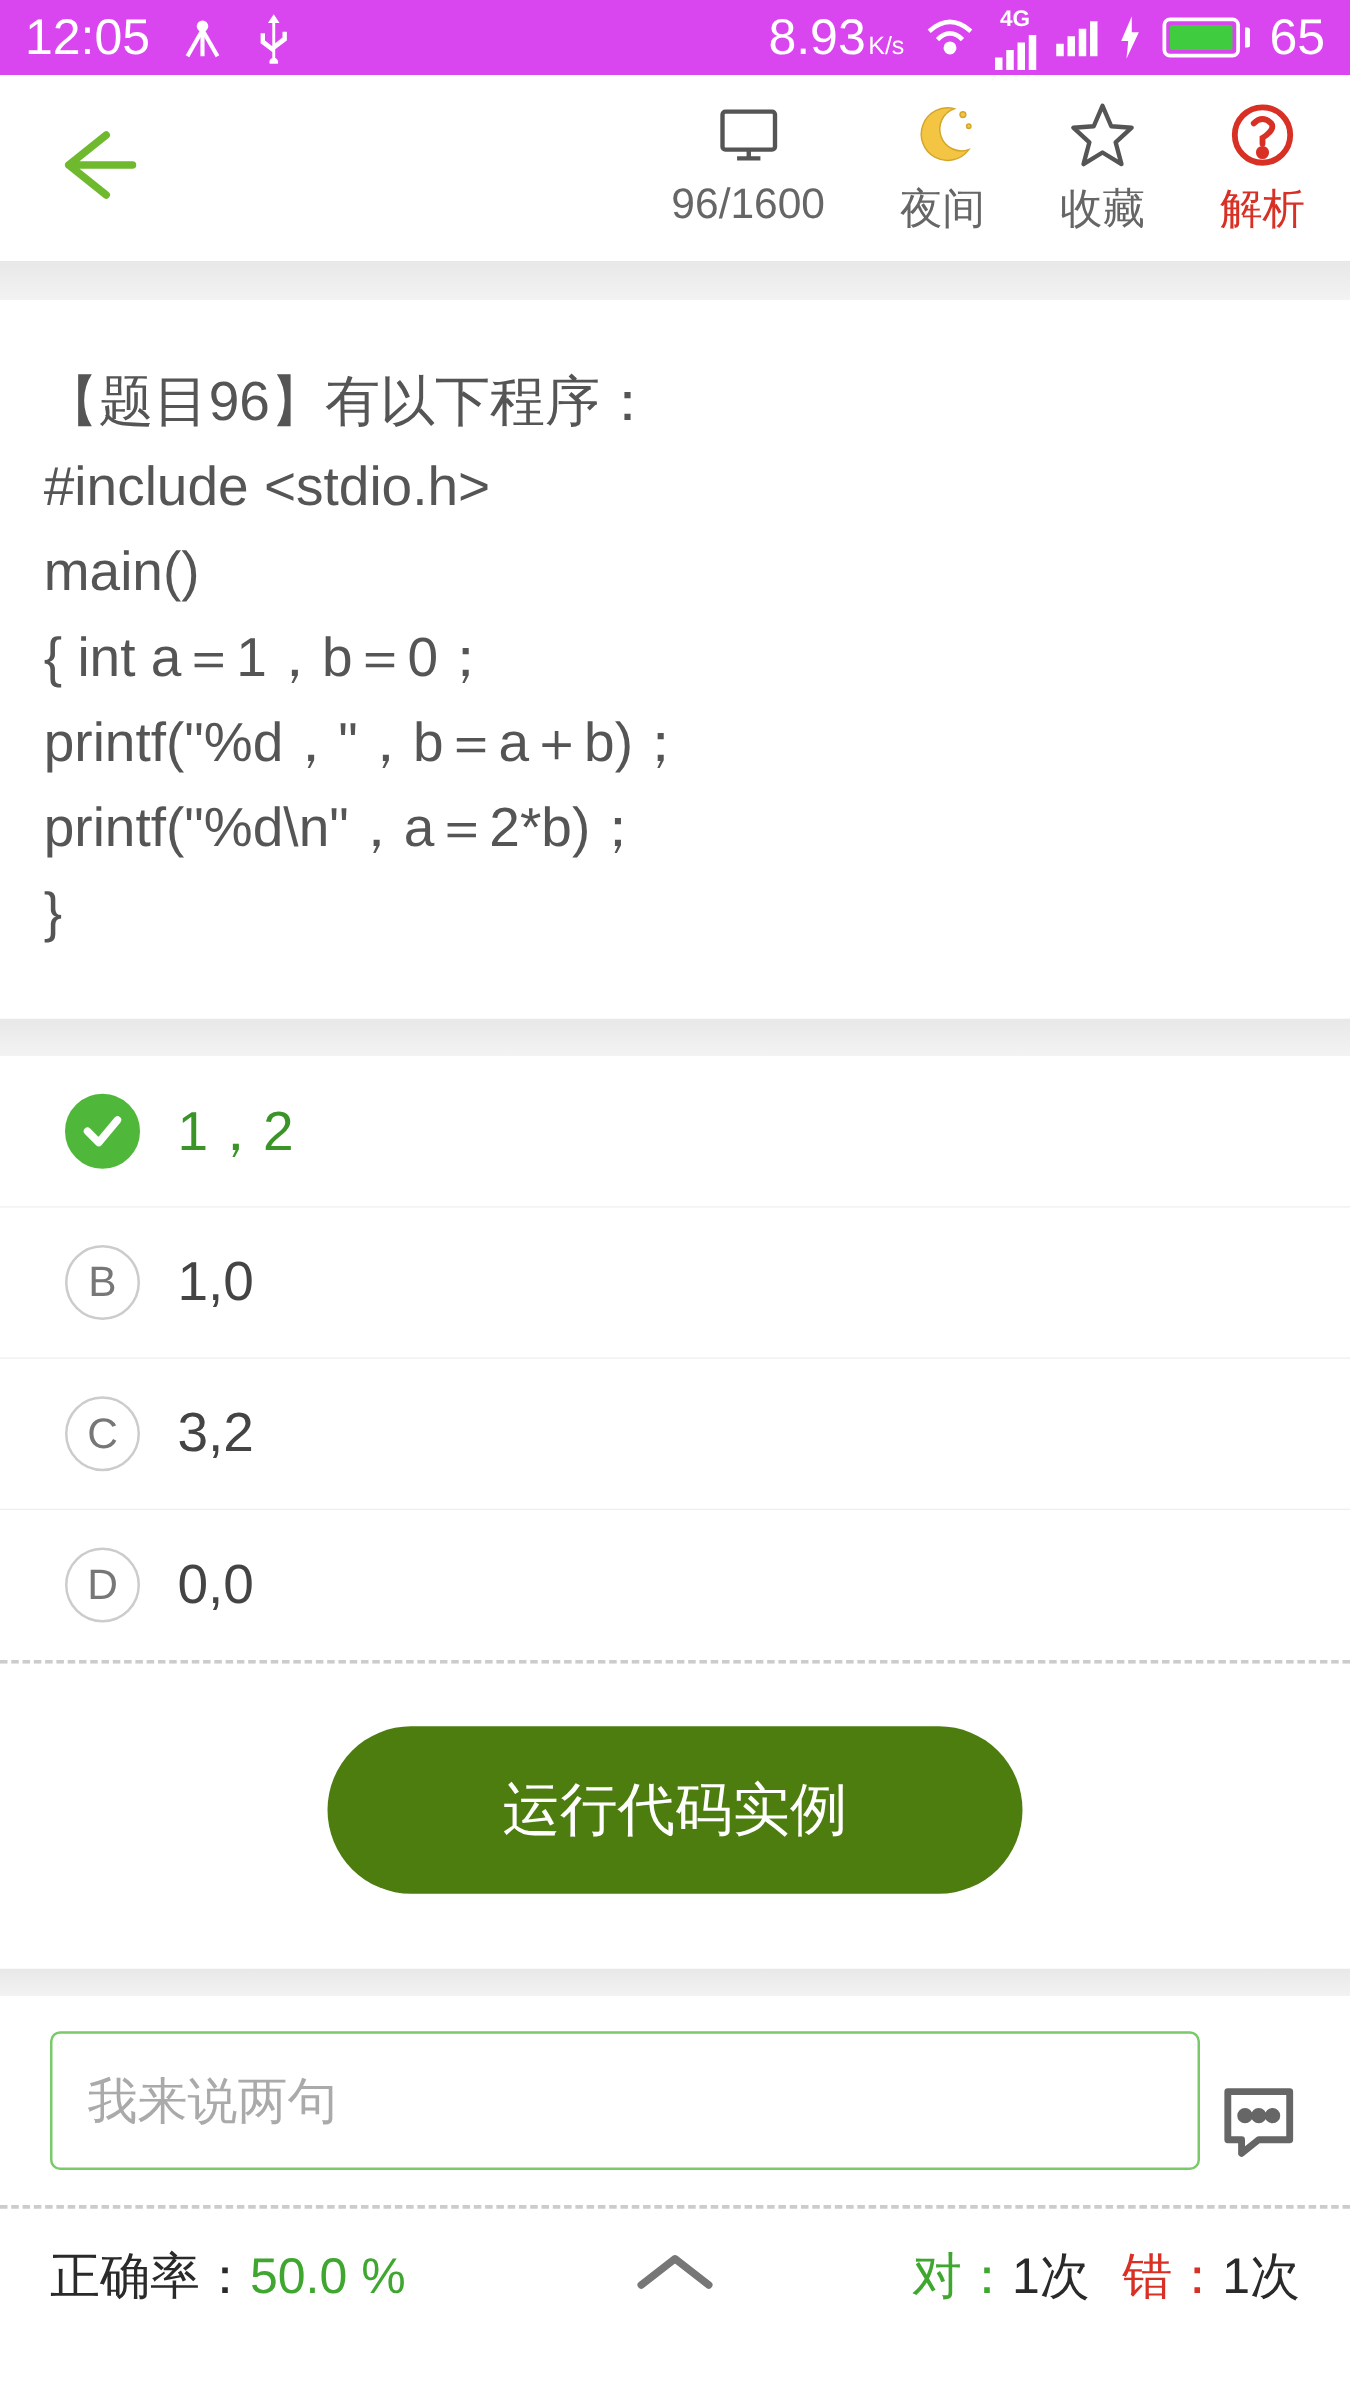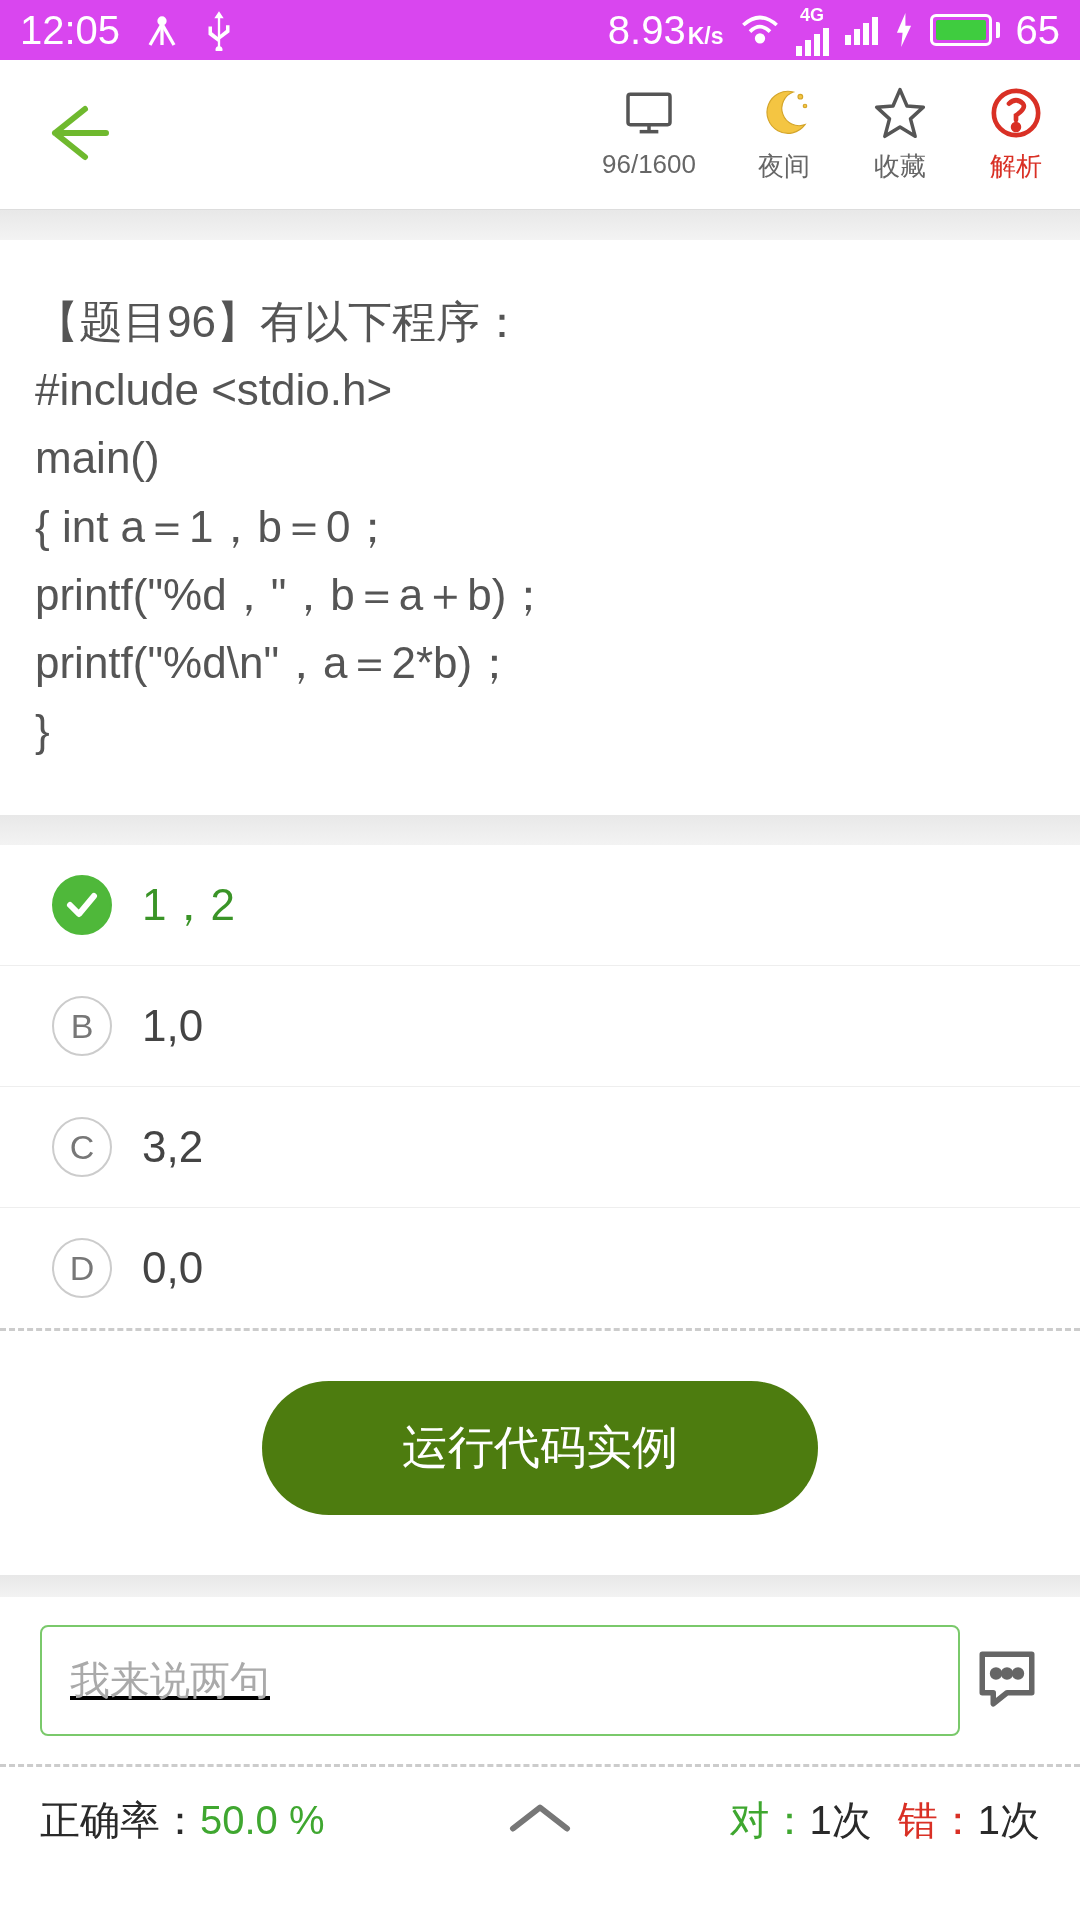--- a/index.html
+++ b/index.html
@@ -4,53 +4,53 @@
 <style>
   * { margin:0; padding:0; box-sizing:border-box; }
   body { width:1080px; height:1920px; font-family:-apple-system,"Helvetica Neue",Arial,sans-serif; background:#fff; overflow:hidden; display:flex; flex-direction:column; }
   .status-bar { height:60px; background:#d946ef; color:#fff; display:flex; align-items:center; padding:0 20px; font-size:40px; font-weight:500; }
   .status-left { display:flex; align-items:center; gap:24px; }
   .status-right { margin-left:auto; display:flex; align-items:center; gap:16px; }
   .battery { display:flex; align-items:center; gap:4px;}
   .battery-body { width:62px; height:32px; border:3px solid #fff; border-radius:6px; position:relative; padding:3px; }
   .battery-fill { height:100%; width:100%; background:#3fcc3f; border-radius:2px; }
   .battery-tip { width:4px; height:16px; background:#fff; border-radius:0 2px 2px 0; }
-  .speed-unit { font-size:23px; margin-left:2px;font-weight:bold; }
+  .speed-unit { font-size:20px; margin-left:2px; }
   .sig-bars { display:flex; align-items:flex-end; gap:3px; height:30px;}
   .sig-bars span{ width:6px; background:#fff; }
   .sig-bars span:nth-child(1){height:10px;} .sig-bars span:nth-child(2){height:16px;}
   .sig-bars span:nth-child(3){height:22px;} .sig-bars span:nth-child(4){height:28px;}
 
   .toolbar { height:150px; background:#fff; display:flex; align-items:center; padding:0 36px 0 40px; border-bottom:1px solid #ddd; }
   .back-arrow svg { width:72px; height:72px; }
   .tool-group { margin-left:auto; display:flex; gap:60px; }
   .tool-item { display:flex; flex-direction:column; align-items:center; gap:8px; cursor:pointer; }
   .tool-item svg { width:56px; height:56px; }
-  .tool-label { font-size:26px; color:#666; }
+  .tool-label { font-size:34px; color:#666; }
   .tool-item.active .tool-label { color:#d93025; }
   .tool-item.active svg { stroke:#d93025; }
 
   .sep-band { height:30px; background:linear-gradient(#e8e8e8,#f3f3f3); }
 
   .question { background:#fff; padding:48px 35px 50px; font-size:44px; color:#555; line-height:1.55; }
 
   .options { background:#fff; }
   .option-row { display:flex; align-items:center; gap:30px; padding:30px 52px; border-bottom:1px solid #eee; font-size:44px; color:#444; cursor:pointer; }
   .letter-badge { width:60px; height:60px; border-radius:50%; border:2px solid #ccc; display:flex; align-items:center; justify-content:center; font-size:34px; color:#777; flex-shrink:0; }
   .option-row.correct .letter-badge { background:#4fb83a; border-color:#4fb83a; color:#fff; }
   .option-row.correct .opt-text { color:#3a9427; }
   .check-svg { width:36px; height:36px; }
   .dashed { border-bottom:3px dashed #ccc; }
 
   .run-wrap { display:flex; justify-content:center; padding:50px 0 60px; background:#fff; }
   .run-btn { background:#4d7c0f; color:#fff; font-size:46px; padding:36px 140px; border:none; border-radius:80px; cursor:pointer; }
 
   .sep-thin { height:22px; background:linear-gradient(#e8e8e8,#f3f3f3); }
 
-  .comment-wrap { display:flex; align-items:center; gap:14px; padding:28px 40px; background:#fff;text-decoration:underline; }
+  .comment-wrap { display:flex; align-items:flex-end; gap:14px; padding:28px 40px; background:#fff; }
   .comment-input { flex:1; border:2px solid #7ac96b; border-radius:8px; padding:26px 28px; font-size:40px; color:#aaa; }
   .chat-icon svg { width:66px; height:66px; }
 
   .stats-bar { border-top:3px dashed #ccc; display:flex; align-items:center; padding:26px 40px; font-size:40px; background:#fff; position:relative; }
   .stats-bar .label-dark { color:#2a2a2a; font-weight:500; }
   .stats-bar .green { color:#3fa730; }
   .stats-bar .red { color:#d93025; }
   .stats-right { margin-left:auto; display:flex; gap:26px; }
   .chevron-up { position:absolute; left:50%; top:50%; transform:translate(-50%,-50%); }
   .chevron-up svg { width:72px; height:36px; }

